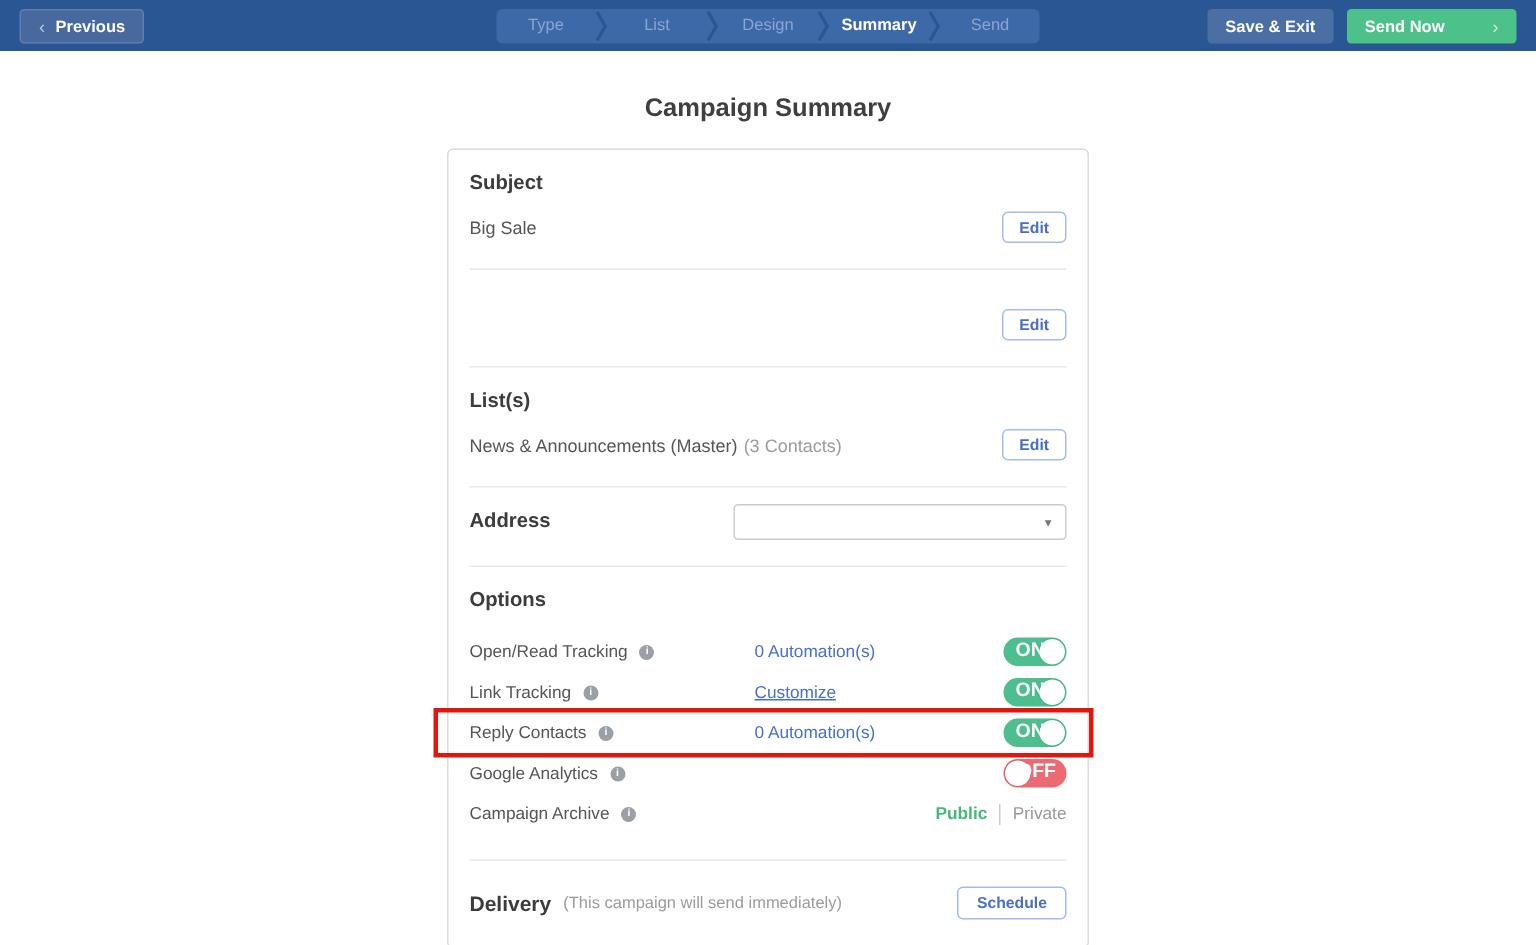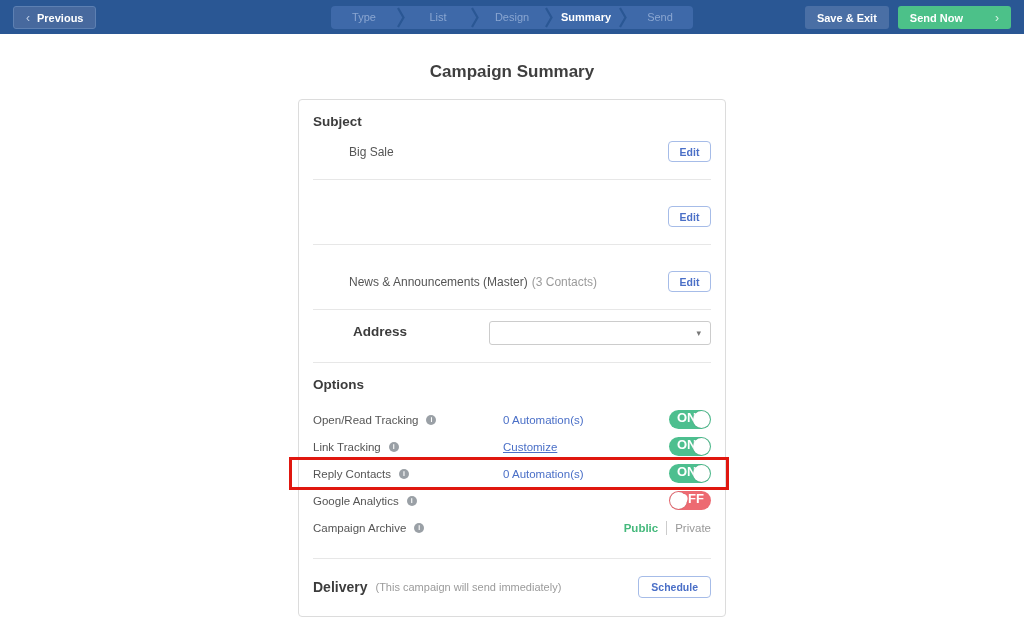--- a/index.html
+++ b/index.html
@@ -34,33 +34,33 @@
   .page-title { margin-top:28px; text-align:center; font-size:17px;
     font-weight:700; color:#3f3f3f; }
 
   .card { width:428px; margin:17px auto 0; border:1px solid #dcdcdc;
     border-radius:4px; background:#fff; padding:0 14px; }
 
   .section { border-bottom:1px solid #e7e7e7; padding:14px 0 17px; }
   .section:last-child { border-bottom:none; }
   .sec-heading { font-size:13.5px; font-weight:700; color:#3c3c3c; }
   .sec-row { margin-top:12px; display:flex; align-items:center; }
-  .sec-value { font-size:12px; color:#555;margin-left:36px; }
+  .sec-value { font-size:12px; color:#555; }
   .sec-note { font-size:12px; color:#9b9b9b; }
   .spacer { flex:1; }
 
   .btn-edit { width:43px; height:21px; background:#fff; border:1px solid #a6bce8;
     border-radius:4px; color:#4a6fc7; font-size:10.5px; font-weight:700;
     cursor:pointer; }
   .btn-schedule { height:22px; background:#fff; border:1px solid #a6bce8;
     border-radius:4px; color:#4a6fc7; font-size:10.5px; font-weight:700;
     padding:0 12px; cursor:pointer; }
 
   
-  .addr-row { display:flex; align-items:flex-start;margin-left:40px; }
+  .addr-row { display:flex; align-items:flex-start; }
   .select-box { width:222px; height:24px; border:1px solid #ccc; border-radius:3px;
     background:#fff; display:flex; align-items:center; justify-content:flex-end;
     padding:0 9px; cursor:pointer; margin-top:-3px; }
   .select-caret { font-size:9px; color:#777; }
 
   
   .opt-rows { margin-top:14px; }
   .opt-row { height:27px; display:flex; align-items:center; position:relative; }
   .opt-label { width:190px; font-size:11.5px; color:#555;
     display:flex; align-items:center; gap:8px; }
@@ -166,20 +166,21 @@
   </div>
 
   <div class="section">
     <div class="sec-row">
       <span class="spacer"></span>
       <button class="btn-edit">Edit</button>
     </div>
   </div>
 
   <div class="section">
+    <div class="sec-heading">List(s)</div>
     <div class="sec-row">
       <span class="sec-value">News &amp; Announcements (Master)</span>
       <span class="sec-note" style="margin-left:4px">(3 Contacts)</span>
       <span class="spacer"></span>
       <button class="btn-edit">Edit</button>
     </div>
   </div>
 
   <div class="section">
     <div class="addr-row">

